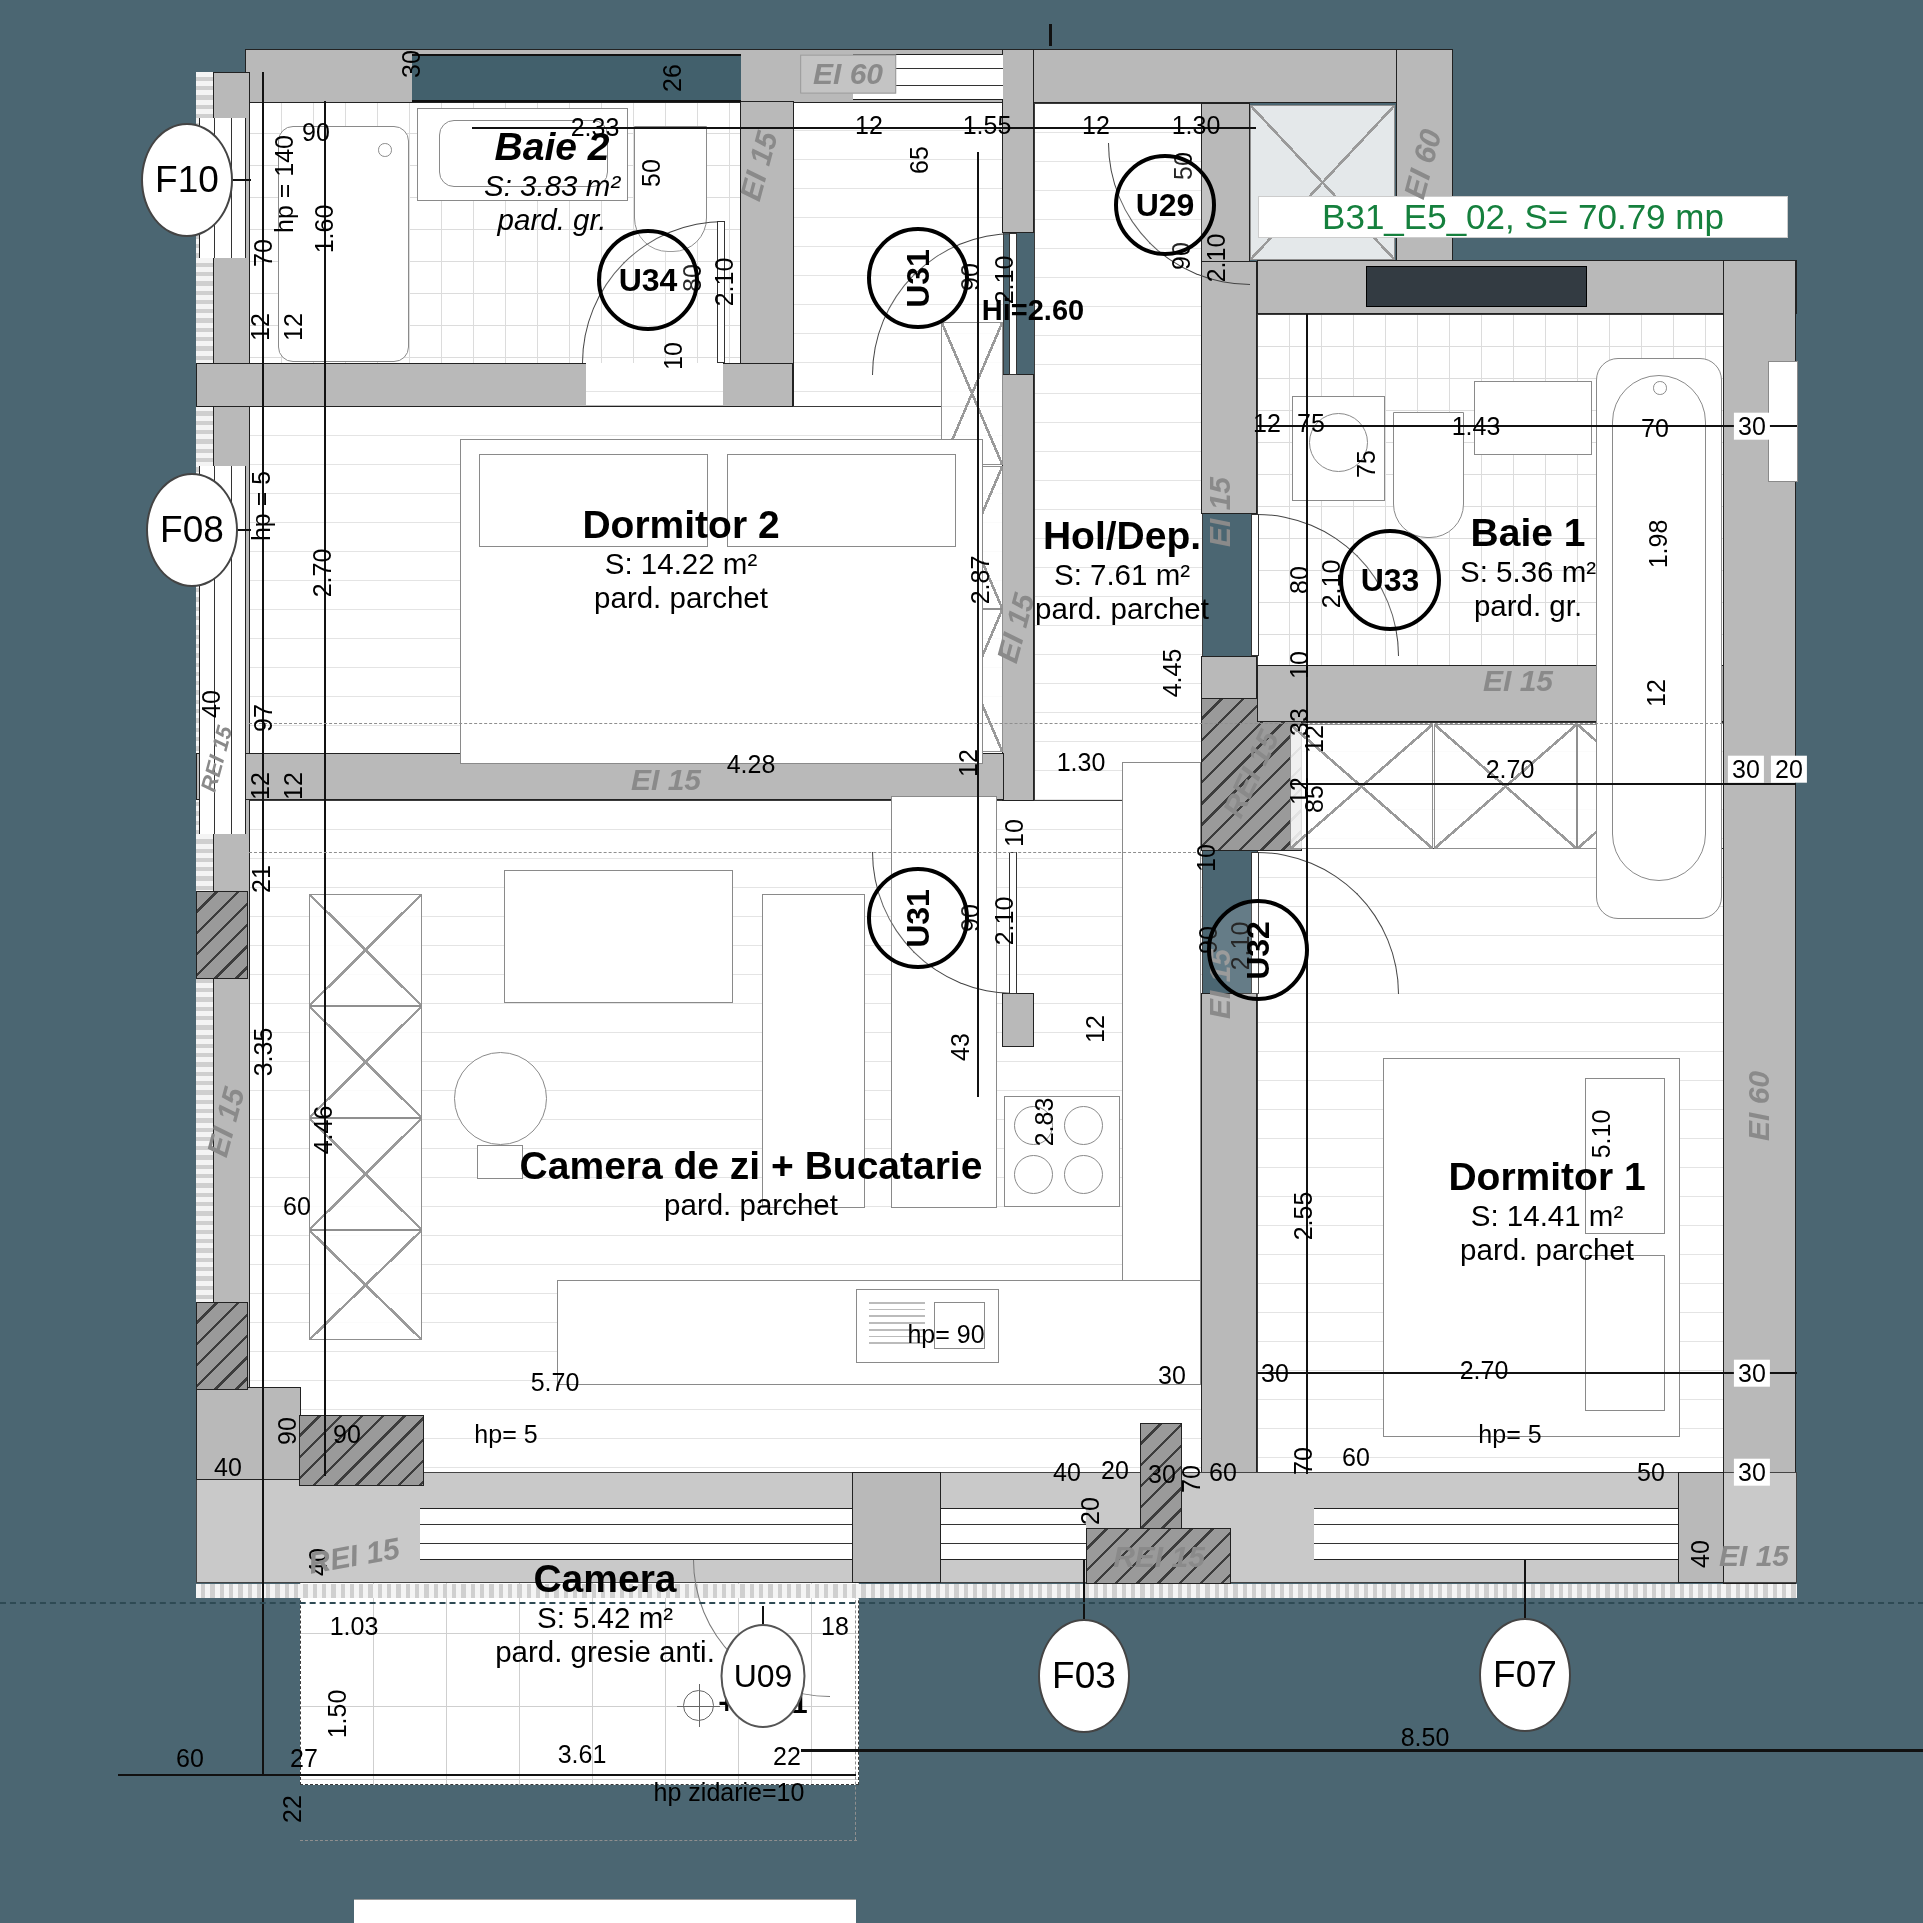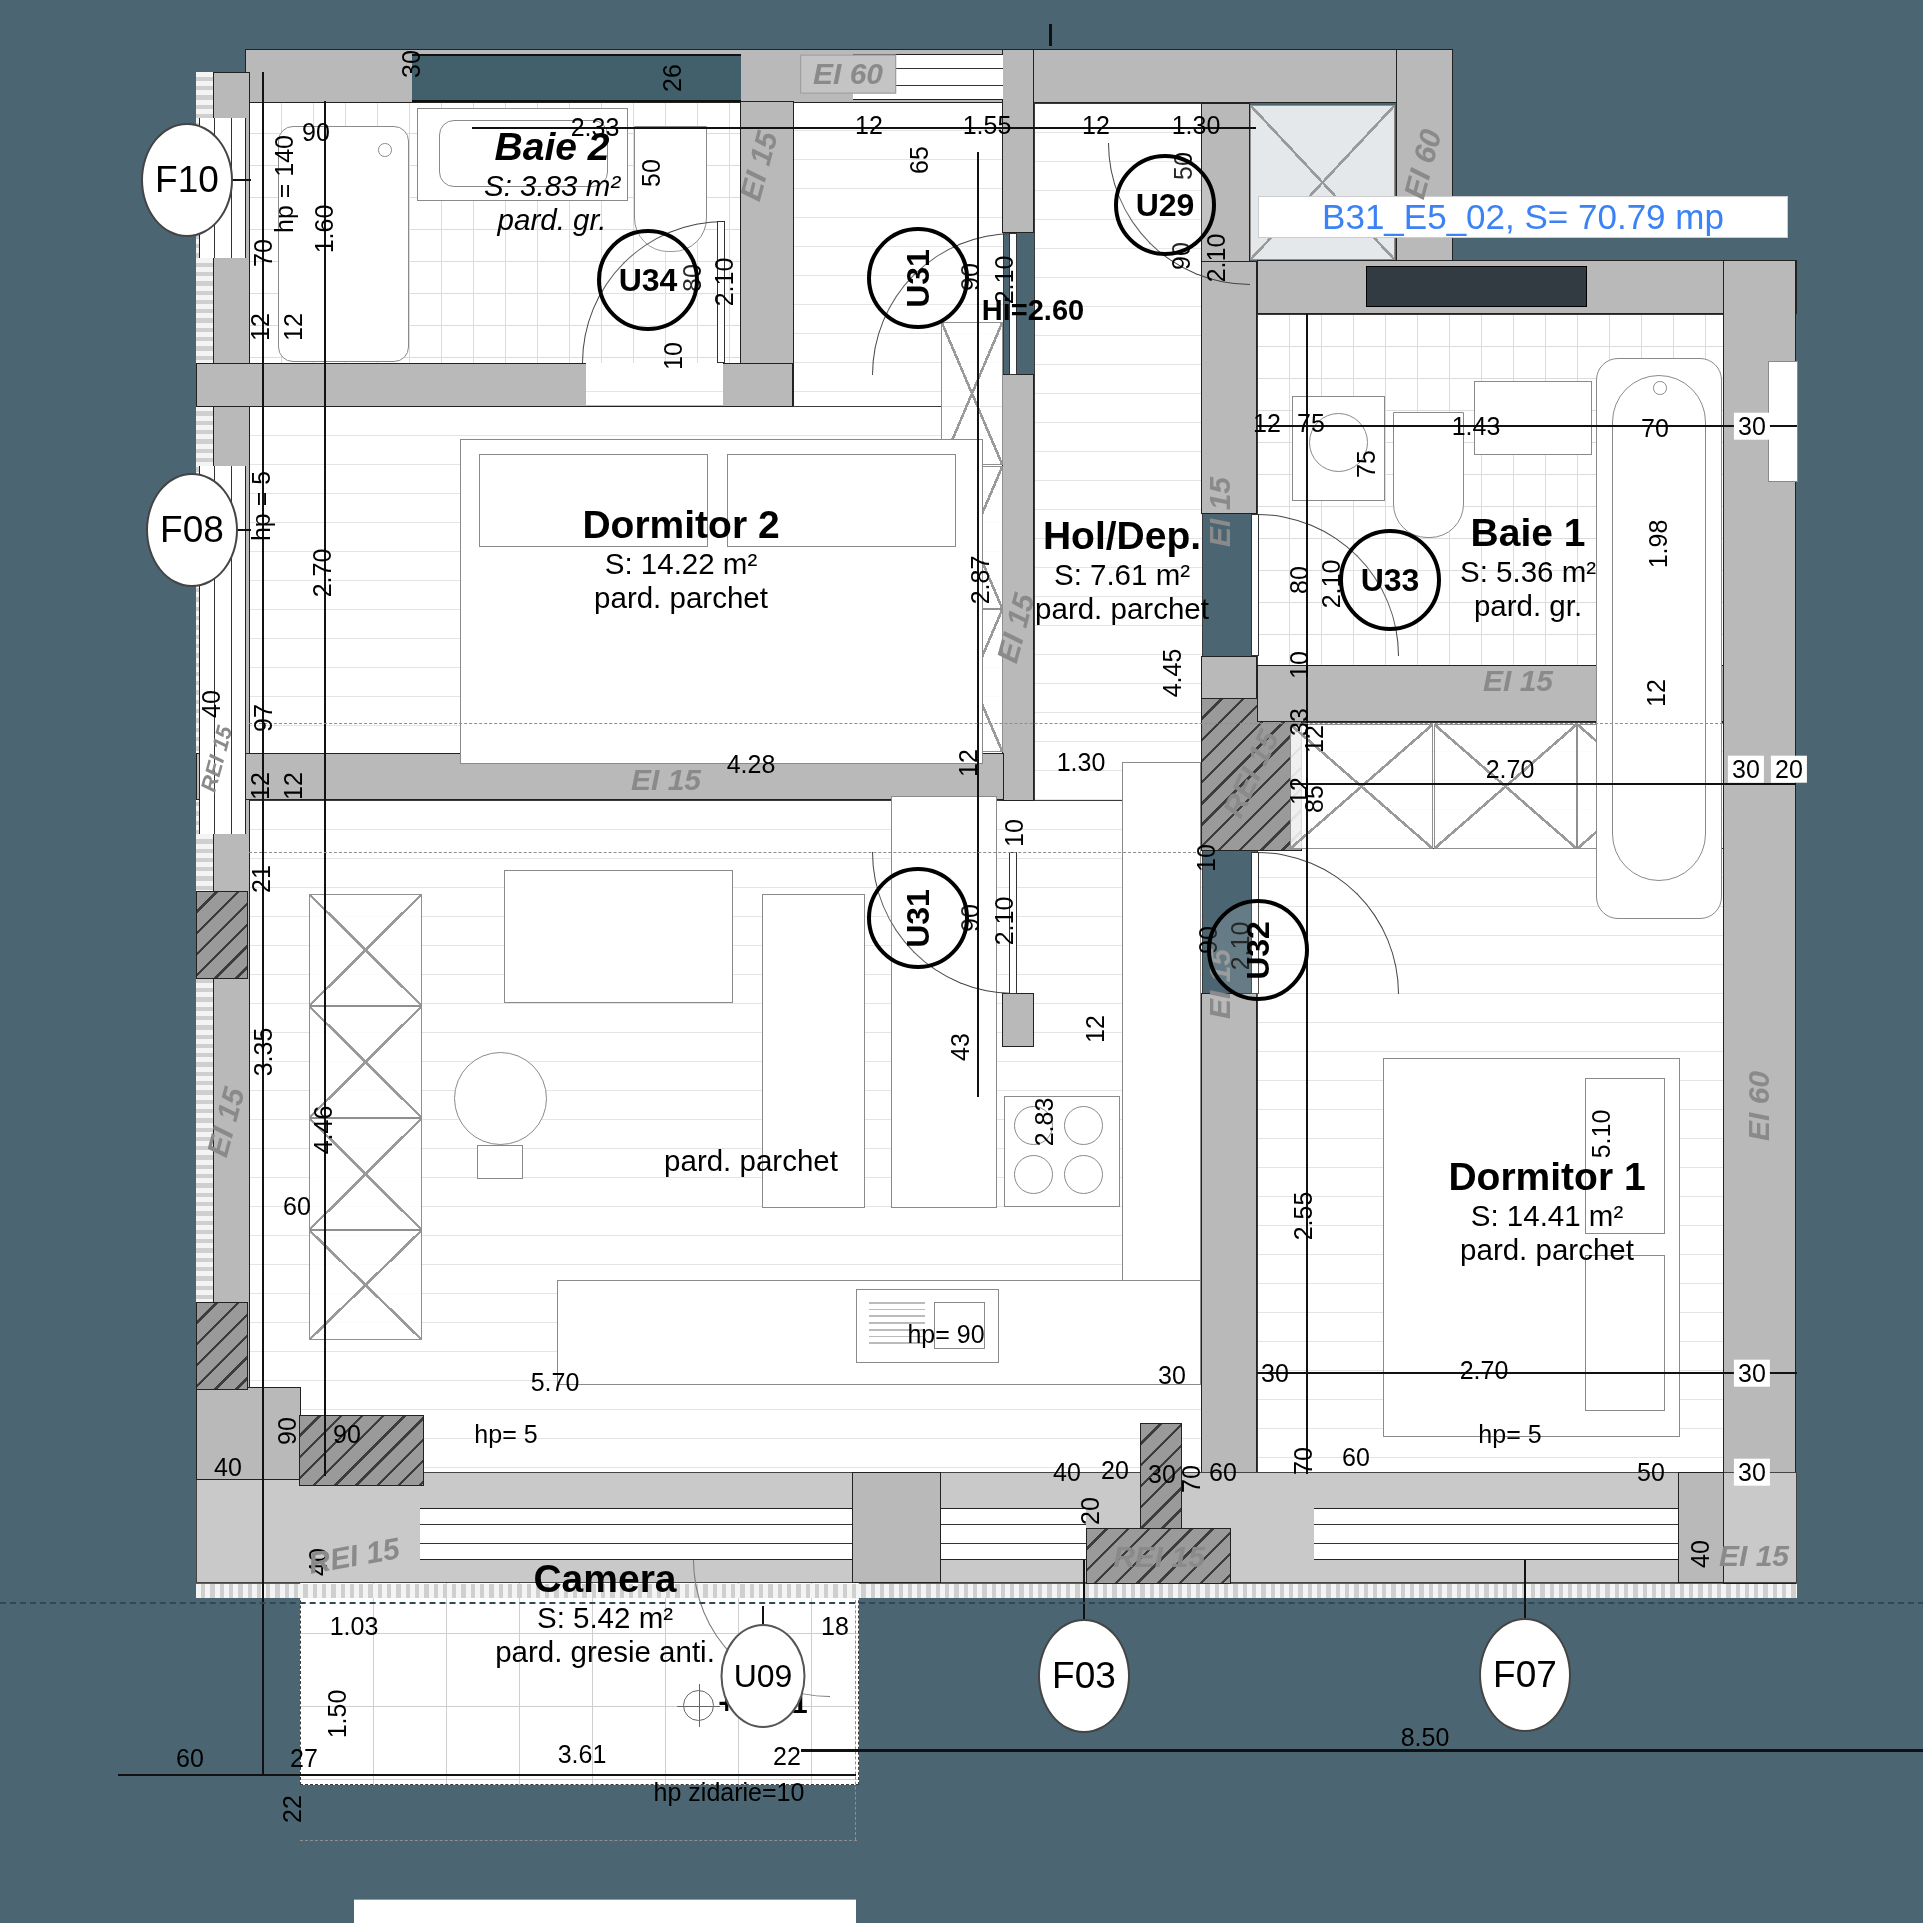--- a/index.html
+++ b/index.html
@@ -52,21 +52,21 @@
   .wlabel.boxed{background:#c4c4c4;border:0.8px solid #999;padding:3.4px 11.8px;}
   .utag{position:absolute;border:4.2px solid #000;border-radius:50%;display:flex;align-items:center;justify-content:center;
         font-weight:bold;font-size:32px;color:#000;background:rgba(255,255,255,.15);}
   .utag.thin{border:2.5px solid #555;font-weight:normal;background:#fff;}
   .ftag{position:absolute;border:2.5px solid #444;border-radius:50%;background:#fff;display:flex;align-items:center;justify-content:center;
         font-size:37px;color:#000;}
   .rname{font-weight:bold;font-size:39px;color:#000;white-space:nowrap;}
   .rsub{font-size:29.5px;color:#000;white-space:nowrap;}
   .roomlabel{position:absolute;text-align:center;transform:translate(-50%,0);}
   #title{position:absolute;background:#fff;display:flex;align-items:center;justify-content:center;
-         font-size:35px;color:#3b82f6;white-space:nowrap;border:0.8px solid #ccc;}
+         font-size:35px;color:#15803d;white-space:nowrap;border:0.8px solid #ccc;}
   .lvl{position:absolute;border:1.7px solid #666;border-radius:50%;}
   .lvl:before{content:"";position:absolute;left:50%;top:-6.7px;bottom:-6.7px;border-left:1.7px solid #666;}
   .lvl:after{content:"";position:absolute;top:50%;left:-6.7px;right:-6.7px;border-top:1.7px solid #666;}
 </style>
 </head>
 <body>
 
 <div id="plan">
 
   <div class="room tile" style="left:249px;top:101px;width:492px;height:263px;"></div>
@@ -371,20 +371,21 @@
         <div class="rname">Hol/Dep.</div>
         <div class="rsub">S: 7.61 m²</div>
         <div class="rsub">pard. parchet</div>
       </div>
       <div class="roomlabel" style="left: 1528px; top: 511px;">
         <div class="rname">Baie 1</div>
         <div class="rsub">S: 5.36 m²</div>
         <div class="rsub">pard. gr.</div>
       </div>
       <div class="roomlabel" style="left: 751px; top: 1144px;">
+        <div class="rname">Camera de zi + Bucatarie</div>
         <div class="rsub">pard. parchet</div>
       </div>
       <div class="roomlabel" style="left: 1547px; top: 1155px;">
         <div class="rname">Dormitor 1</div>
         <div class="rsub">S: 14.41 m²</div>
         <div class="rsub">pard. parchet</div>
       </div>
       <div class="roomlabel" style="left: 605px; top: 1557px;">
         <div class="rname">Camera</div>
         <div class="rsub">S: 5.42 m²</div>

